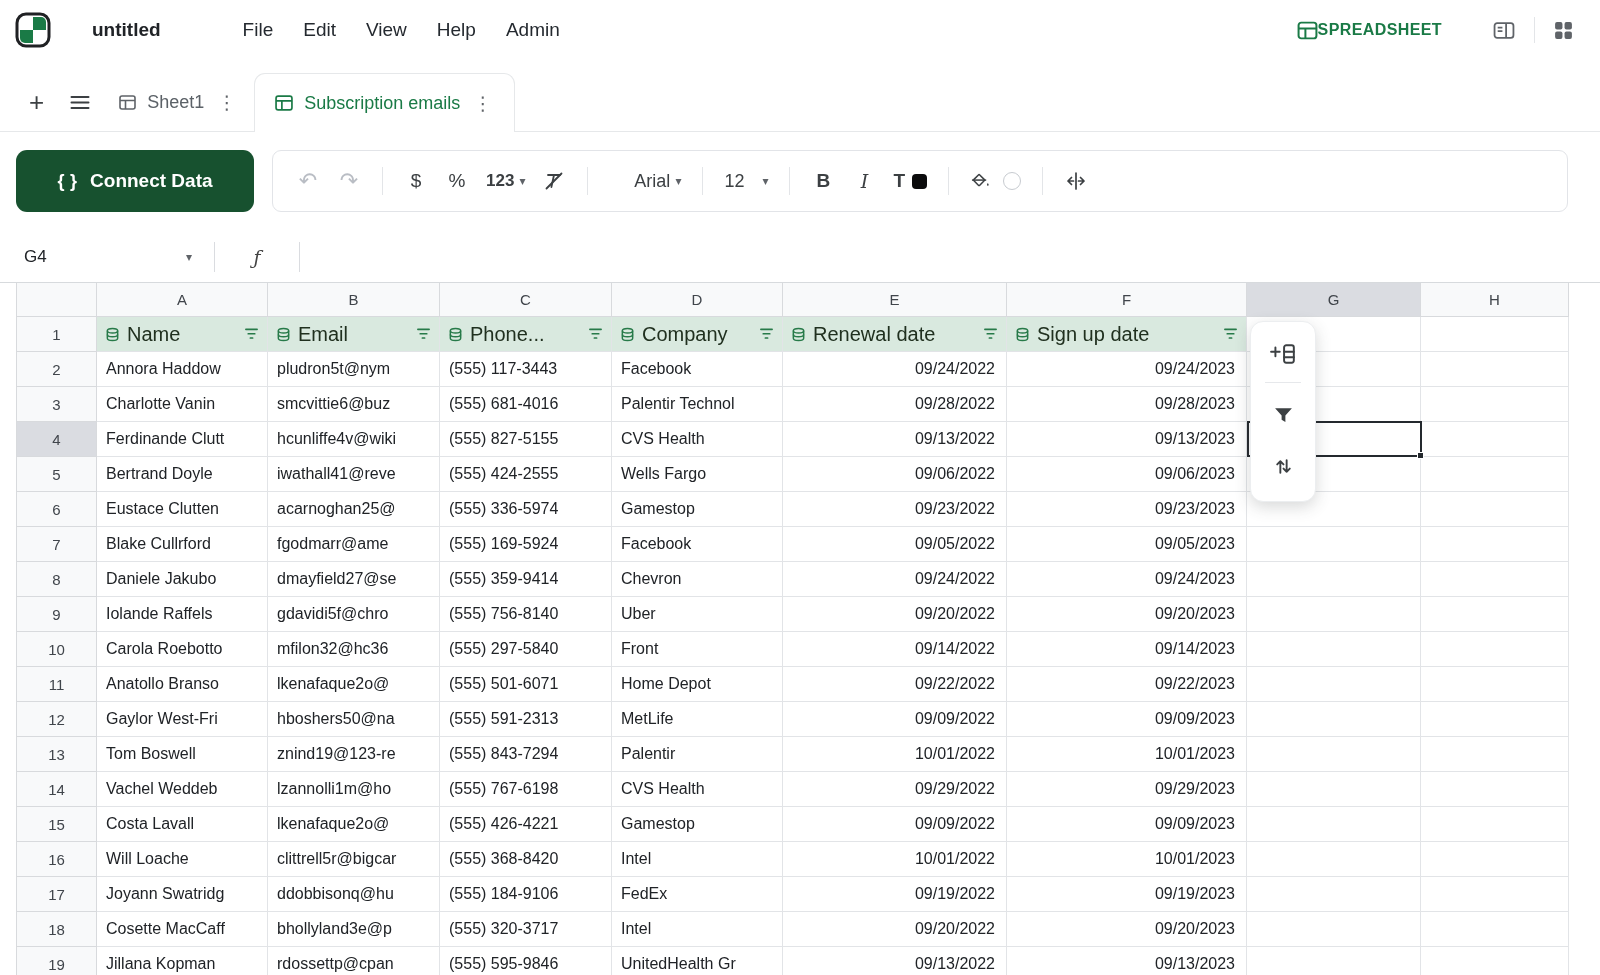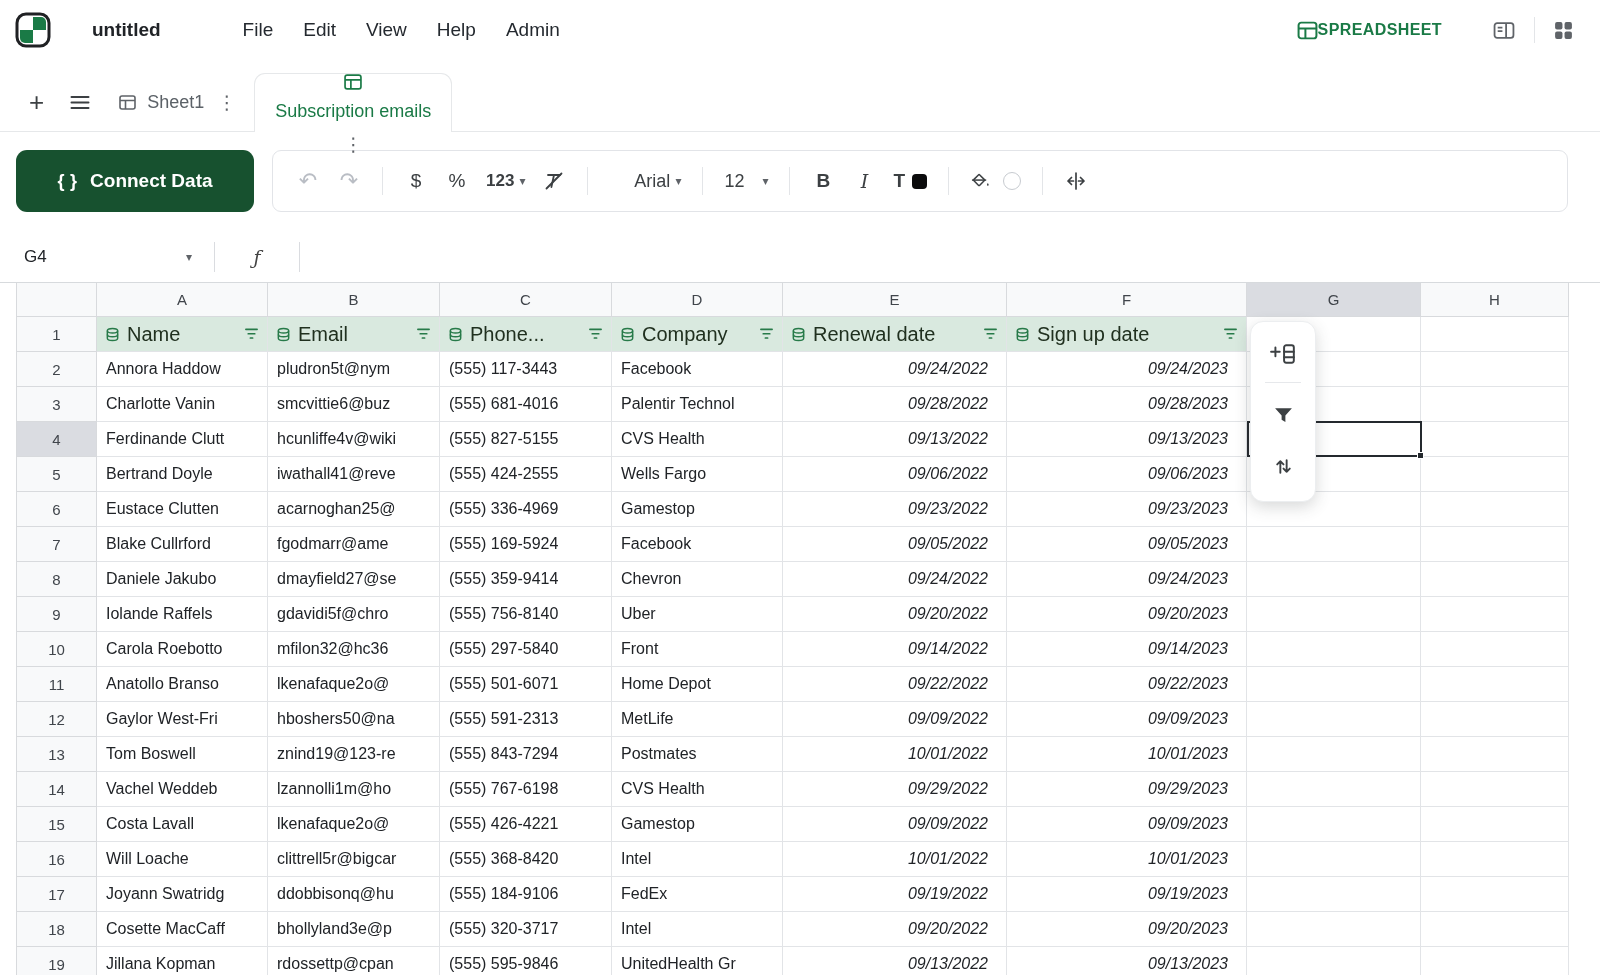--- a/index.html
+++ b/index.html
@@ -22,21 +22,21 @@
   .hdiv { width:1px; height:26px; background:#e3e5e8; }
   .ibtn { display:flex; align-items:center; justify-content:center; padding:4px; }
 
   
   .tabbar { height:72px; border-bottom:1px solid #e6e8ea; display:flex; align-items:flex-end; padding-left:16px; }
   .tabbar .smallbtn { height:58px; display:flex; align-items:center; padding:0 13px; font-size:26px; color:#3c4043; }
   .tab { height:58px; display:flex; align-items:center; gap:11px; padding:0 16px; font-size:18px; color:#5b6167; }
   .tab .tabicon { display:flex; color:#5f6368; }
   .tab .kebab { font-size:19px; color:#5f6368; padding:0 2px; cursor:pointer; }
   .tab.active { background:#fff; border:1px solid #e6e8ea; border-bottom:none; border-radius:11px 11px 0 0;
-                margin-bottom:-1px; height:59px; position:relative; z-index:2; color:#1a7a46; font-weight:500; padding:0 20px;flex-direction:column; }
+                margin-bottom:-1px; height:59px; position:relative; z-index:2; color:#1a7a46; font-weight:500; padding:0 20px; }
   .tab.active .tabicon { color:#1a7a46; }
 
   
   .toolrow { margin-top:18px; height:62px; display:flex; padding:0 32px 0 16px; gap:18px; }
   .connect { width:238px; height:62px; background:#17512f; border-radius:11px; color:#fff;
              display:flex; align-items:center; justify-content:center; gap:12px;
              font-size:19px; font-weight:700; }
   .braces { font-size:18px; font-weight:700; letter-spacing:1px; }
   .toolbar { flex:1; border:1px solid #e2e4e8; border-radius:9px; display:flex; align-items:center; padding:0 16px; gap:3px; }
   .tbtn { display:flex; align-items:center; justify-content:center; gap:5px; min-width:38px; height:40px;
@@ -65,21 +65,21 @@
           grid-template-rows:34px; grid-auto-rows:35px; border-left:1px solid #d8dadd; }
   .c { border-right:1px solid #e2e4e7; border-bottom:1px solid #e2e4e7; background:#fff;
        display:flex; align-items:center; padding:0 9px; font-size:16px; color:#202327;
        white-space:nowrap; overflow:hidden; }
   .hdr { background:#f8f9fa; justify-content:center; padding:0; color:#40454b; font-size:15px; border-color:#d8dadd; }
   .selhdr { background:#dadce1; }
   .green { background:#d9e9df; gap:7px; padding:0 8px; }
   .glabel { font-size:20px; color:#20301f; }
   .gicon, .gfunnel { display:flex; align-items:center; }
   .gfunnel { margin-left:auto; cursor:pointer; }
-  .right { justify-content:flex-end; padding-right:18px;font-style:italic; }
+  .right { justify-content:flex-end; padding-right:11px; }
 
   
   .sel-outline { position:absolute; left:1247px; top:421px; width:175px; height:36px;
                  border:2px solid #24292e; z-index:5; pointer-events:none; }
   .sel-handle { position:absolute; right:-4px; bottom:-4px; width:7px; height:7px;
                 background:#24292e; border:1px solid #fff; }
 
   
   .fab { position:absolute; left:1250px; top:321px; width:66px; background:#fff;
          border:1px solid #eceef0; border-radius:13px; box-shadow:0 5px 16px rgba(60,64,67,.20);
@@ -367,21 +367,21 @@
     <div class="c ">iwathall41@reve</div>
     <div class="c ">(555) 424-2555</div>
     <div class="c ">Wells Fargo</div>
     <div class="c right">09/06/2022</div>
     <div class="c right">09/06/2023</div>
     <div class="c "></div>
     <div class="c "></div>
     <div class="c hdr">6</div>
     <div class="c ">Eustace Clutten</div>
     <div class="c ">acarnoghan25@</div>
-    <div class="c ">(555) 336-4969</div>
+    <div class="c ">(555) 336-5974</div>
     <div class="c ">Gamestop</div>
     <div class="c right">09/23/2022</div>
     <div class="c right">09/23/2023</div>
     <div class="c "></div>
     <div class="c "></div>
     <div class="c hdr">7</div>
     <div class="c ">Blake Cullrford</div>
     <div class="c ">fgodmarr@ame</div>
     <div class="c ">(555) 169-5924</div>
     <div class="c ">Facebook</div>
@@ -431,21 +431,21 @@
     <div class="c ">(555) 591-2313</div>
     <div class="c ">MetLife</div>
     <div class="c right">09/09/2022</div>
     <div class="c right">09/09/2023</div>
     <div class="c "></div>
     <div class="c "></div>
     <div class="c hdr">13</div>
     <div class="c ">Tom Boswell</div>
     <div class="c ">znind19@123-re</div>
     <div class="c ">(555) 843-7294</div>
-    <div class="c ">Postmates</div>
+    <div class="c ">Palentir</div>
     <div class="c right">10/01/2022</div>
     <div class="c right">10/01/2023</div>
     <div class="c "></div>
     <div class="c "></div>
     <div class="c hdr">14</div>
     <div class="c ">Vachel Weddeb</div>
     <div class="c ">lzannolli1m@ho</div>
     <div class="c ">(555) 767-6198</div>
     <div class="c ">CVS Health</div>
     <div class="c right">09/29/2022</div>

